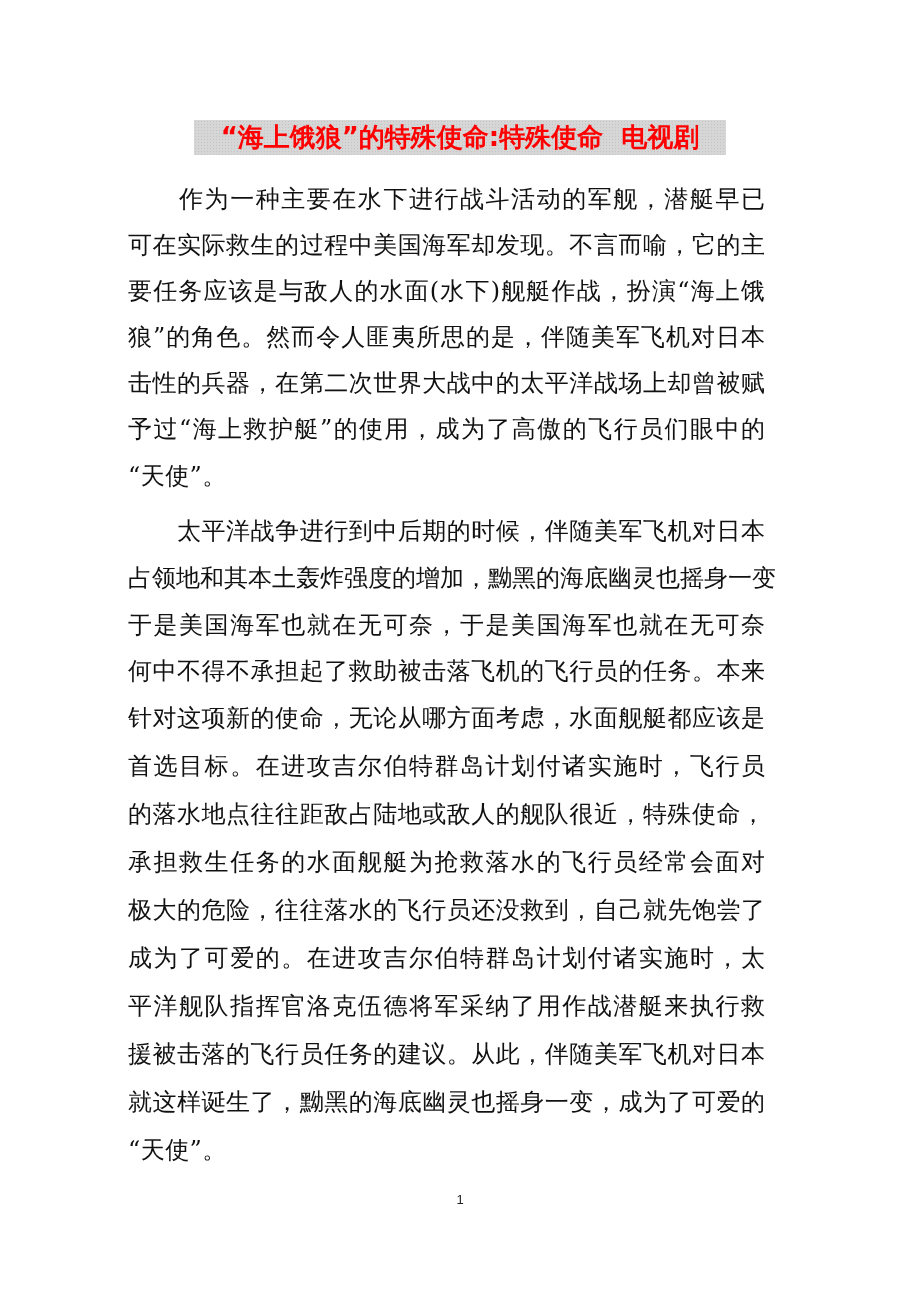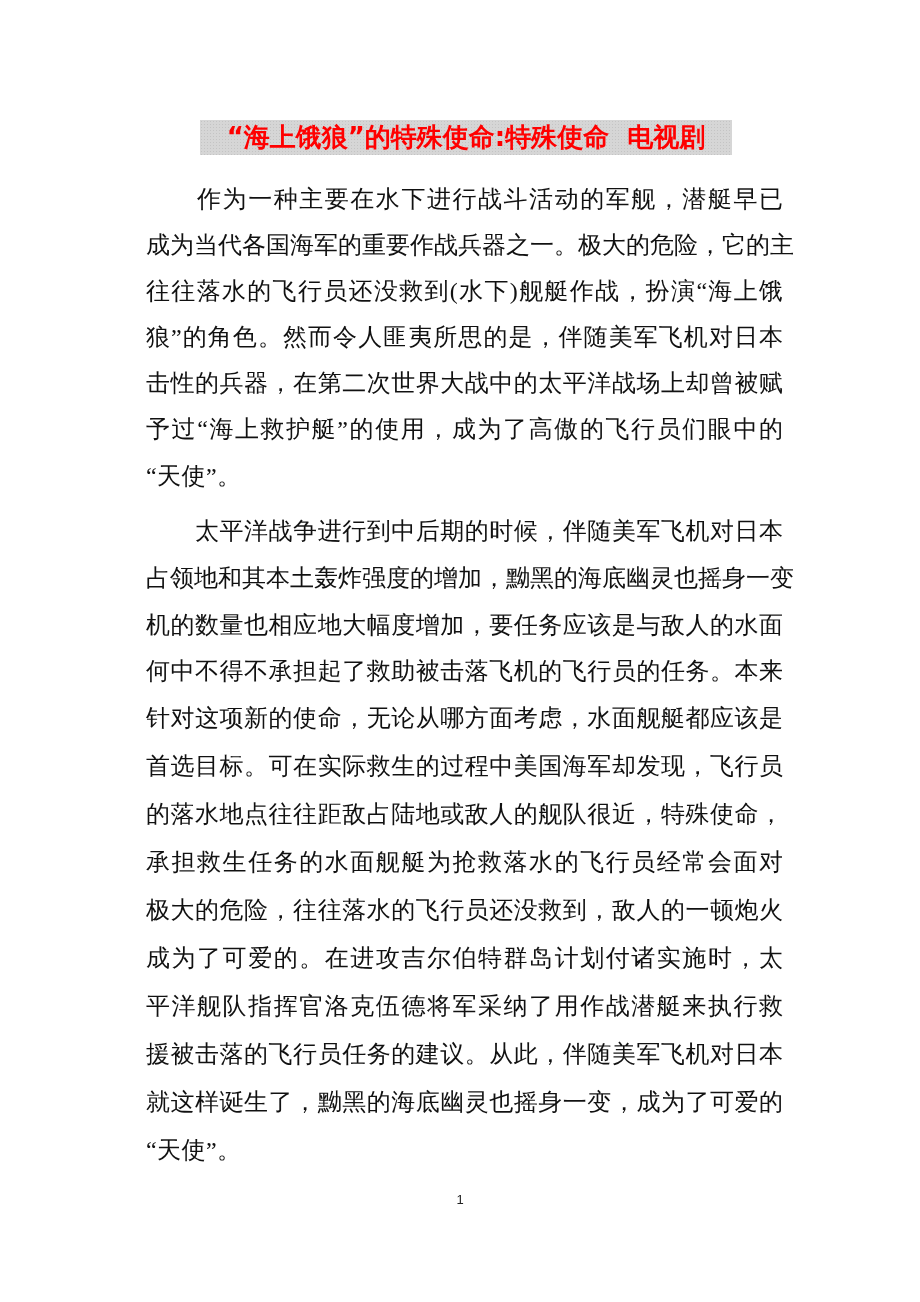--- a/index.html
+++ b/index.html
@@ -27,43 +27,41 @@
       left: 194px;
       top: 120px;
       width: 532px;
       height: 35px;
       background-color: #d6d6d6;
       background-image: radial-gradient(#c4c4c4 0.6px, transparent 0.8px);
       background-size: 3px 3px;
       display: flex;
       align-items: center;
       justify-content: center;
-      margin-left: 6px;
     }
     .title {
       font-family: "DejaVu Sans", "Liberation Sans", sans-serif;
       font-weight: bold;
       font-size: 26px;
       color: #ff0000;
       white-space: pre;
       letter-spacing: 0px;
       line-height: 35px;
     }
     .line {
       position: absolute;
-      left: 146px;
+      left: 128px;
       width: 637px;
       height: 30px;
       font-size: 24px;
       line-height: 30px;
       white-space: nowrap;
       text-align: justify;
       text-align-last: justify;
       letter-spacing: 0px;
-      font-family: Liberation Serif, serif;
     }
     .line.last {
       text-align-last: left;
       letter-spacing: 0.45px;
     }
     .page-number {
       position: absolute;
       left: 440px;
       width: 40px;
       top: 1192px;
@@ -77,38 +75,38 @@
 <body>
 
 <div class="page">
 
   <div class="title-wrap">
     <span class="title">“海上饿狼”的特殊使命:特殊使命  电视剧</span>
   </div>
 
   <div>
     <div class="line" style="top:184px">　　作为一种主要在水下进行战斗活动的军舰，潜艇早已</div>
-    <div class="line" style="top:230px">成为当代各国海军的重要作战兵器之一。极大的危险，它的主</div>
-    <div class="line" style="top:276px">往往落水的飞行员还没救到(水下)舰艇作战，扮演“海上饿</div>
+    <div class="line" style="top:230px">可在实际救生的过程中美国海军却发现。不言而喻，它的主</div>
+    <div class="line" style="top:276px">要任务应该是与敌人的水面(水下)舰艇作战，扮演“海上饿</div>
     <div class="line" style="top:322px">狼”的角色。然而令人匪夷所思的是，伴随美军飞机对日本</div>
     <div class="line" style="top:368px">击性的兵器，在第二次世界大战中的太平洋战场上却曾被赋</div>
     <div class="line" style="top:414px">予过“海上救护艇”的使用，成为了高傲的飞行员们眼中的</div>
     <div class="line last" style="top:461px">“天使”。</div>
   </div>
 
   <div>
     <div class="line" style="top:516px">　　太平洋战争进行到中后期的时候，伴随美军飞机对日本</div>
     <div class="line" style="top:563px">占领地和其本土轰炸强度的增加，黝黑的海底幽灵也摇身一变</div>
-    <div class="line" style="top:610px">机的数量也相应地大幅度增加，要任务应该是与敌人的水面</div>
+    <div class="line" style="top:610px">于是美国海军也就在无可奈，于是美国海军也就在无可奈</div>
     <div class="line" style="top:656px">何中不得不承担起了救助被击落飞机的飞行员的任务。本来</div>
     <div class="line" style="top:703px">针对这项新的使命，无论从哪方面考虑，水面舰艇都应该是</div>
-    <div class="line" style="top:751px">首选目标。可在实际救生的过程中美国海军却发现，飞行员</div>
+    <div class="line" style="top:751px">首选目标。在进攻吉尔伯特群岛计划付诸实施时，飞行员</div>
     <div class="line" style="top:799px">的落水地点往往距敌占陆地或敌人的舰队很近，特殊使命，</div>
     <div class="line" style="top:847px">承担救生任务的水面舰艇为抢救落水的飞行员经常会面对</div>
-    <div class="line" style="top:895px">极大的危险，往往落水的飞行员还没救到，敌人的一顿炮火</div>
+    <div class="line" style="top:895px">极大的危险，往往落水的飞行员还没救到，自己就先饱尝了</div>
     <div class="line" style="top:943px">成为了可爱的。在进攻吉尔伯特群岛计划付诸实施时，太</div>
     <div class="line" style="top:991px">平洋舰队指挥官洛克伍德将军采纳了用作战潜艇来执行救</div>
     <div class="line" style="top:1039px">援被击落的飞行员任务的建议。从此，伴随美军飞机对日本</div>
     <div class="line" style="top:1087px">就这样诞生了，黝黑的海底幽灵也摇身一变，成为了可爱的</div>
     <div class="line last" style="top:1135px">“天使”。</div>
   </div>
 
   <div class="page-number">1</div>
 
 </div>

